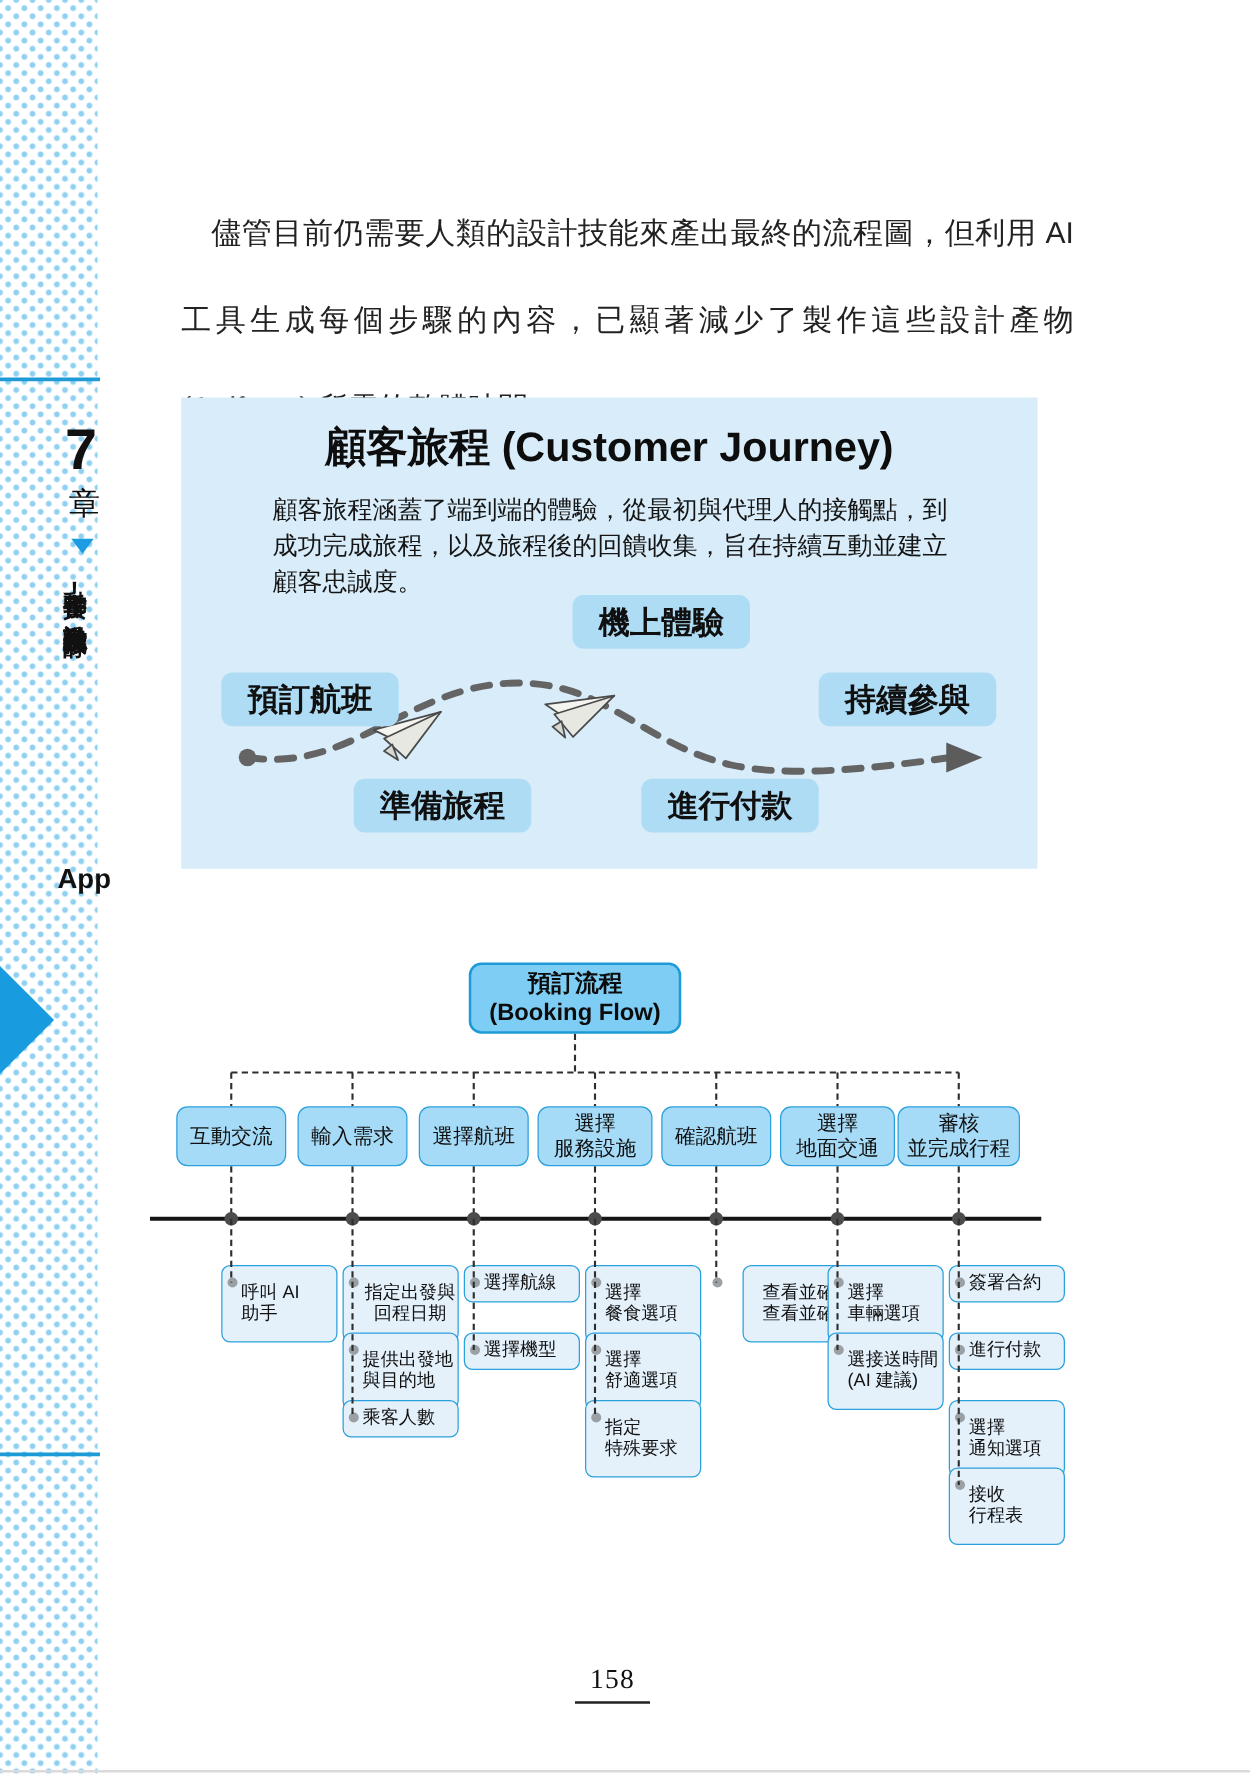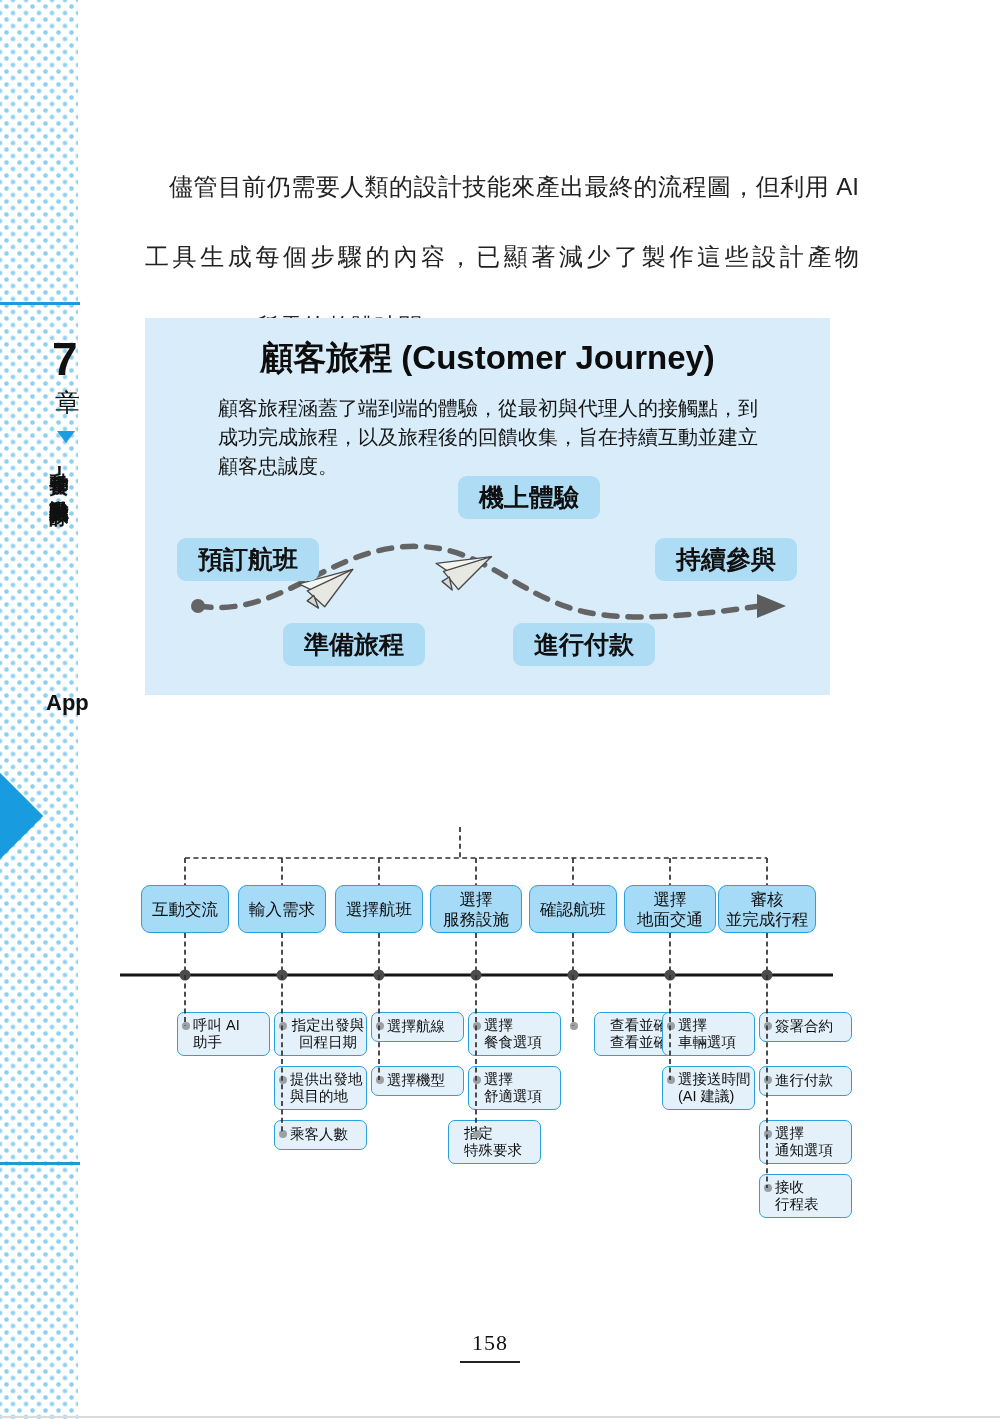--- a/index.html
+++ b/index.html
@@ -56,21 +56,21 @@
   #flow-root{position:absolute;left:375px;top:10px;width:170px;height:57px;background:#7ecdf5;
     border:2px solid #1e9ad6;border-radius:10px;box-sizing:border-box;z-index:2;
     display:flex;flex-direction:column;align-items:center;justify-content:center;
     font-weight:bold;font-size:19px;line-height:23px;color:#0c0c0c;}
   .flow-header{position:absolute;top:125px;height:48px;background:#a6dbf7;border:1.8px solid #2aa0dd;
     border-radius:9px;box-sizing:border-box;z-index:2;display:flex;flex-direction:column;
     align-items:center;justify-content:center;font-size:16.5px;line-height:20px;color:#101010;}
   .flow-item{position:absolute;width:93px;height:30px;background:#e4f1fb;border:1.6px solid #2aa0dd;
     border-radius:7px;box-sizing:border-box;z-index:2;display:flex;flex-direction:column;
     justify-content:center;padding-left:15px;font-size:14.5px;line-height:17.5px;color:#101010;}
-  .flow-item.two{height:44px;}
+  .flow-item.two{height:62px;}
 
   
   #page-number{position:absolute;left:450px;top:1330px;width:80px;text-align:center;
     font-family:"Liberation Serif","DejaVu Serif",serif;font-size:22px;color:#111;letter-spacing:1px;}
   #page-number-rule{position:absolute;left:460px;top:1361px;width:60px;height:2px;background:#222;}
   #bottom-edge{position:absolute;left:0;top:1416px;width:1000px;height:2px;background:#dadada;}
 </style>
 </head>
 <body>
 
@@ -138,20 +138,24 @@
         <path d="M573 98 V125" class="dash"></path>
         <path d="M573 173 V215" class="dash"></path>
         <circle cx="573" cy="215" r="5.5" class="tl-dot"></circle>
         <path d="M670 98 V125" class="dash"></path>
         <path d="M670 173 V215" class="dash"></path>
         <circle cx="670" cy="215" r="5.5" class="tl-dot"></circle>
         <path d="M767 98 V125" class="dash"></path>
         <path d="M767 173 V215" class="dash"></path>
         <circle cx="767" cy="215" r="5.5" class="tl-dot"></circle>
       </svg>
+    <div id="flow-root">
+        <div>預訂流程</div>
+        <div>(Booking Flow)</div>
+      </div>
     <svg id="flow-over" width="1000" height="470" viewBox="0 0 1000 470">
         <circle cx="186" cy="266" r="4" class="item-dot"></circle>
         <path d="M185 215 V266" class="dash"></path>
         <circle cx="283" cy="266" r="4" class="item-dot"></circle>
         <circle cx="283" cy="320" r="4" class="item-dot"></circle>
         <circle cx="283" cy="374" r="4" class="item-dot"></circle>
         <path d="M282 215 V374" class="dash"></path>
         <circle cx="380" cy="266" r="4" class="item-dot"></circle>
         <circle cx="380" cy="320" r="4" class="item-dot"></circle>
         <path d="M379 215 V320" class="dash"></path>
@@ -205,21 +209,21 @@
         <div>服務設施</div>
       </div>
       <div class="flow-item two" style="left: 468px; top: 252px;">
         <div>選擇</div>
         <div>餐食選項</div>
       </div>
       <div class="flow-item two" style="left: 468px; top: 306px;">
         <div>選擇</div>
         <div>舒適選項</div>
       </div>
-      <div class="flow-item two" style="left: 448px; top: 360px;">
+      <div class="flow-item two" style="left: 468px; top: 360px;">
         <div>指定</div>
         <div>特殊要求</div>
       </div>
       <div class="flow-header" style="left: 529px; width: 88px;">
         <div>確認航班</div>
       </div>
       <div class="flow-item two" style="left: 594px; top: 252px;">
         <div>查看並確認</div>
         <div>查看並確認</div>
       </div>

